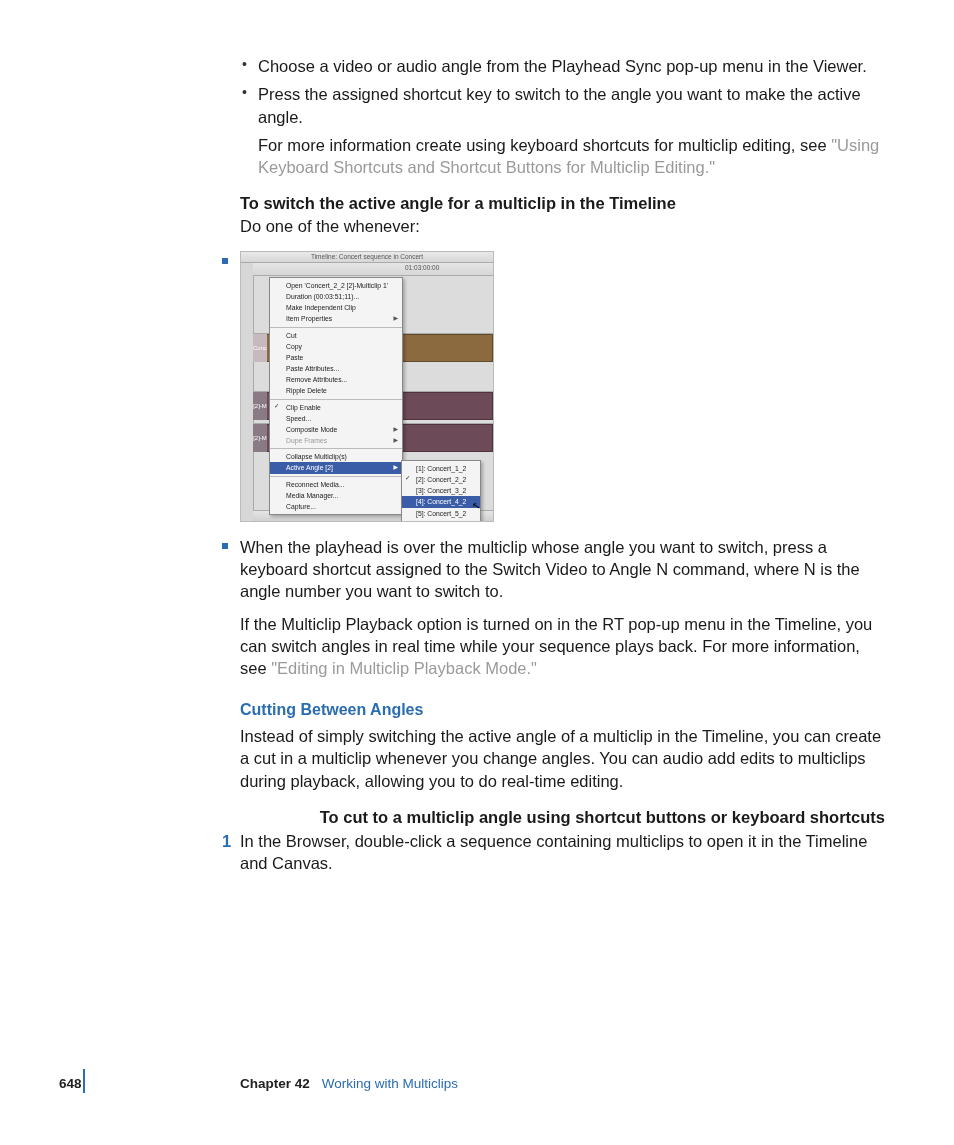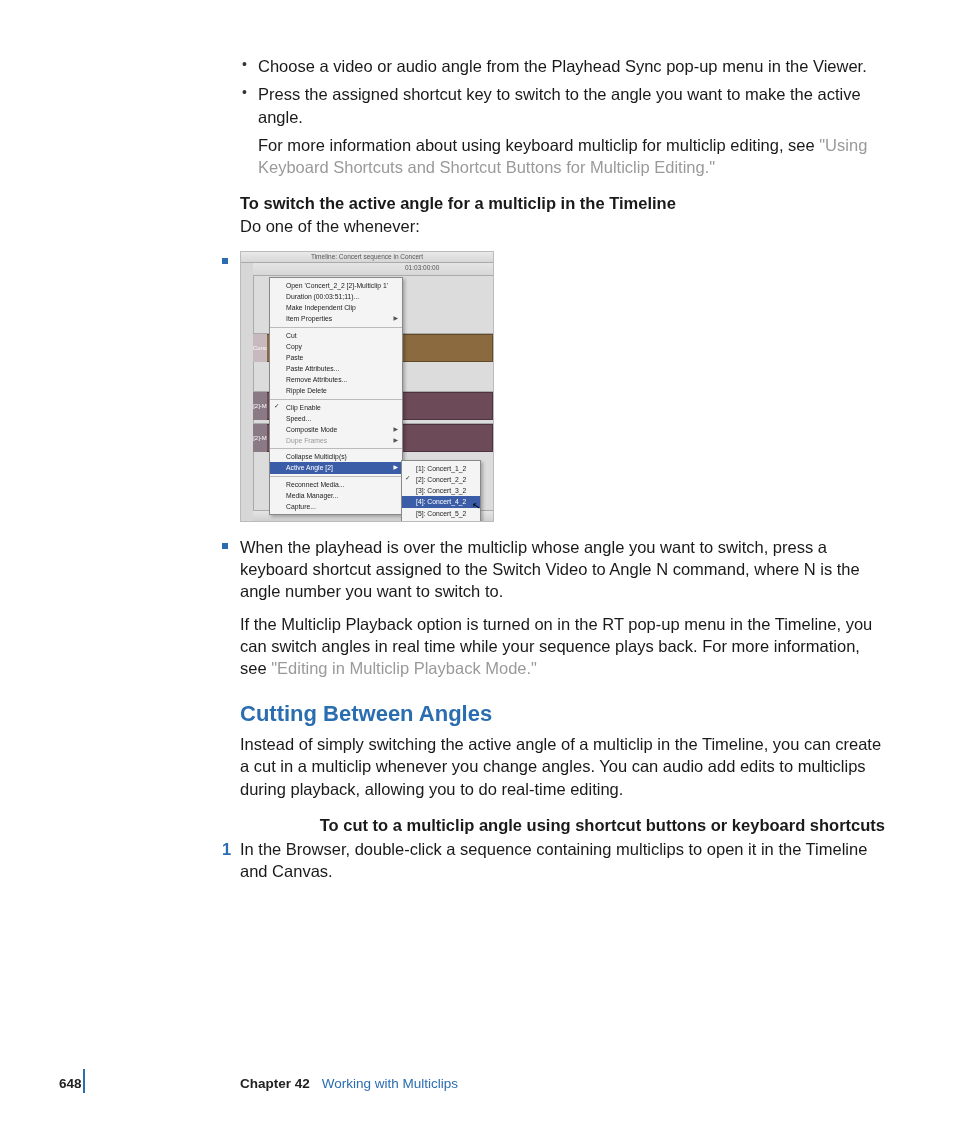--- a/index.html
+++ b/index.html
@@ -59,21 +59,21 @@
     top: 7px;
     width: 6px;
     height: 6px;
     background: #2b6cb0;
   }
   .li-body { }
   .li-para { margin: 10px 0 0 0; }
   .section-head {
     color: #2a6db0;
     font-weight: 600;
-    font-size: 22px;
+    font-size: 16px;
     margin: 20px 0 4px 0;
   }
   .num-list { list-style: none; padding: 0; margin: 0; }
   .num-list > li { position: relative; }
   .num-marker {
     position: absolute;
     left: -18px;
     top: 0;
     color: #2a6db0;
     font-weight: 600;
@@ -230,21 +230,21 @@
 <div class="page">
   <div class="content">
 
     <ul class="dot-list">
       <li>
         <span>Choose a video or audio angle from the Playhead Sync pop-up menu in the Viewer.</span>
       </li>
       <li>
         <span>Press the assigned shortcut key to switch to the angle you want to make the active angle.</span>
         <div class="li-extra">
-          <span>For more information about using keyboard multiclip for multiclip editing, see </span><span class="gray-link">"Using Keyboard Shortcuts and Shortcut Buttons for Multiclip Editing."</span>
+          <span>For more information create using keyboard shortcuts for multiclip editing, see </span><span class="gray-link">"Using Keyboard Shortcuts and Shortcut Buttons for Multiclip Editing."</span>
         </div>
       </li>
     </ul>
 
     <div class="para-block">
       <div class="bold">To switch the active angle for a multiclip in the Timeline</div>
       <div>Do one of the whenever:</div>
     </div>
 
     <ul class="sq-list">

